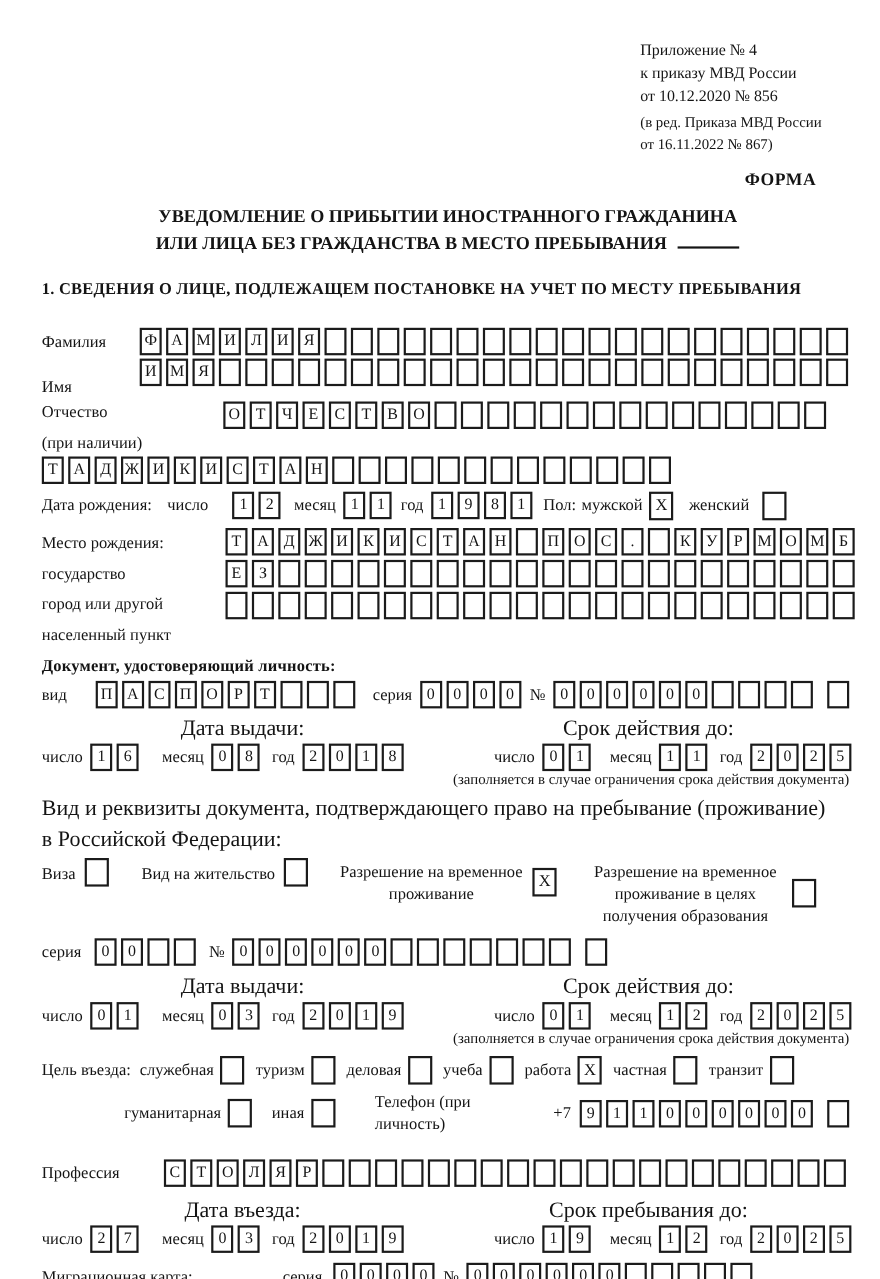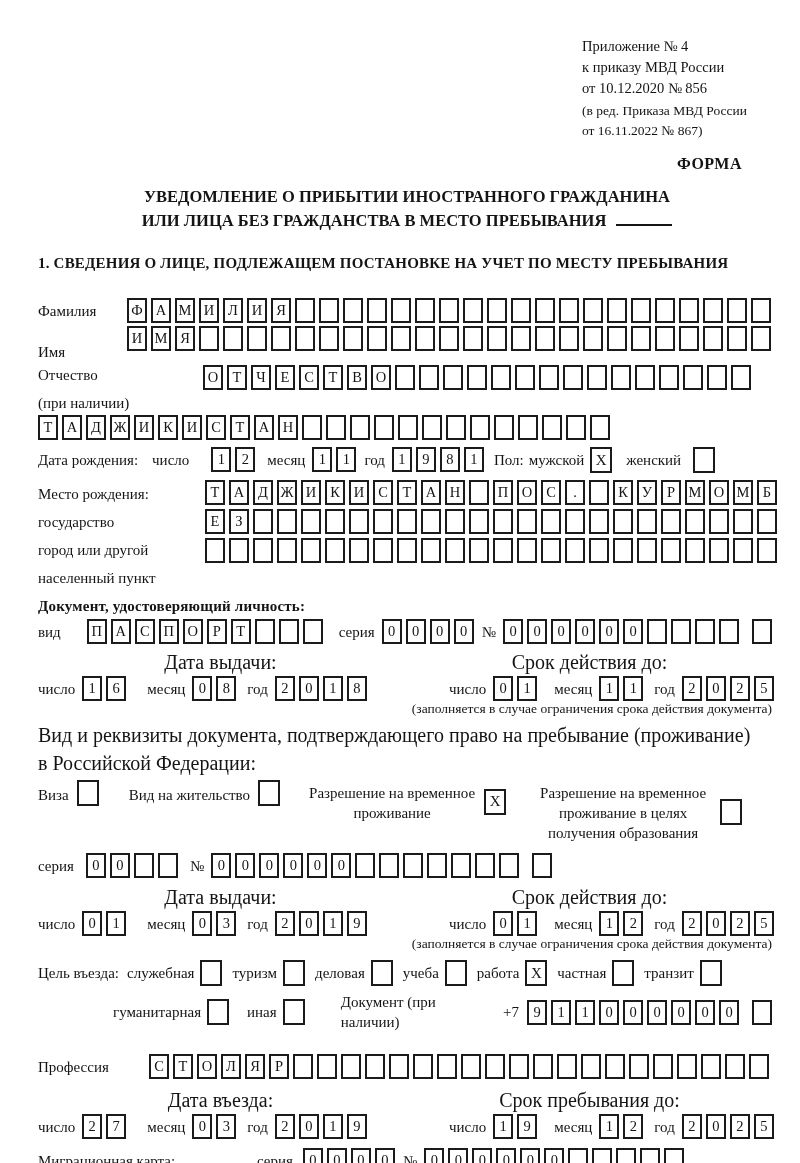--- a/index.html
+++ b/index.html
@@ -525,21 +525,21 @@
 
   <div class="frow" style="margin-top:6px;align-items:center">
     <span class="purpose-opt" style="margin-left:75px">
         <span class="olabel">гуманитарная</span>
         <span class="cbox"></span>
       </span>
     <span class="purpose-opt" style="margin-left:8px">
         <span class="olabel">иная</span>
         <span class="cbox"></span>
       </span>
-    <span class="w" style="margin:0 14px 0 26px">Документ (при наличии)</span>
+    <span class="w" style="margin:0 14px 0 26px">Телефон (при личность)</span>
     <span class="w" style="margin:0 8px 0 0">+7</span>
     <span class="cells">
         <span class="cell">9</span>
         <span class="cell">1</span>
         <span class="cell">1</span>
         <span class="cell">0</span>
         <span class="cell">0</span>
         <span class="cell">0</span>
         <span class="cell">0</span>
         <span class="cell">0</span>

